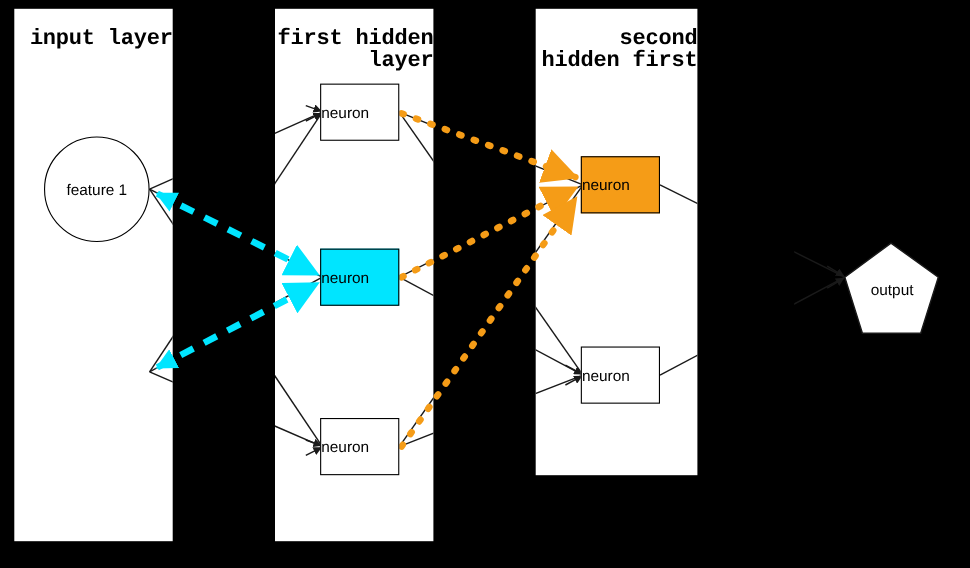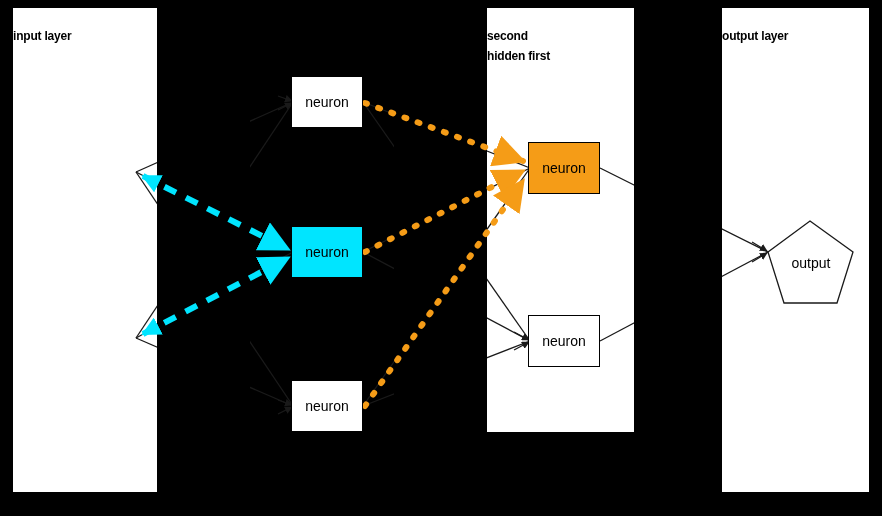--- a/index.html
+++ b/index.html
@@ -18,43 +18,43 @@
   .layer-panel {
     position: absolute;
     background: #ffffff;
     overflow: hidden;
   }
   .layer-title {
     position: absolute;
     left: 0;
     right: 0;
     top: 18px;
-    text-align: left;
-    font-family: Liberation Sans, sans-serif;
-    font-size: 12px;
+    text-align: right;
+    font-family: Liberation Mono, monospace;
+    font-size: 20px;
     font-weight: bold;
     color: #000000;
     line-height: 20px;
     letter-spacing: -0.2px;
   }
   .svg-layer {
     position: absolute;
     left: 0;
     top: 0;
     width: 882px;
     height: 516px;
     pointer-events: none;
   }
   .neuron-box {
     position: absolute;
     border: 1.5px solid #000000;
     box-sizing: border-box;
     display: flex;
     align-items: center;
-    justify-content: center;
+    justify-content: flex-start;
     font-family: "Liberation Sans", sans-serif;
     font-size: 14px;
     color: #000000;
     background: #ffffff;
   }
   .feature-circle {
     position: absolute;
     border: 1.3px solid #000000;
     border-radius: 50%;
     box-sizing: border-box;
@@ -82,31 +82,34 @@
 </style>
 </head>
 <body>
 
 <div id="stage">
 
   <div class="layer-panel" style="left:13px; top:8px; width:144px; height:484px;">
     <div class="layer-title">input layer</div>
   </div>
 
+  <div class="layer-panel" style="left:250px; top:8px; width:144px; height:484px;">
+    <div class="layer-title">
+      <span>first hidden</span><br>
+      <span>layer</span>
+    </div>
+  </div>
 
   <div class="layer-panel" style="left:487px; top:8px; width:147px; height:424px;">
     <div class="layer-title">
       <span>second</span><br>
       <span>hidden first</span>
     </div>
   </div>
 
-  <div class="layer-panel" style="left:722px; top:8px; width:147px; height:484px;">
-    <div class="layer-title">output layer</div>
-  </div>
 
   <svg class="svg-layer" viewBox="0 0 882 516" xmlns="http://www.w3.org/2000/svg">
     <defs>
       <marker id="arrow-black" viewBox="0 0 10 10" refX="9" refY="5" markerWidth="6" markerHeight="6" orient="auto-start-reverse">
         <path d="M 0 0 L 10 5 L 0 10 z" fill="#1a1a1a"></path>
       </marker>
       <marker id="arrow-cyan" viewBox="0 0 10 10" refX="9" refY="5" markerWidth="5.2" markerHeight="5.2" orient="auto-start-reverse">
         <path d="M 0 0 L 10 5 L 0 10 z" fill="#00e5ff"></path>
       </marker>
       <marker id="arrow-cyan-small" viewBox="0 0 10 10" refX="9" refY="5" markerWidth="3.2" markerHeight="3.2" orient="auto-start-reverse">
@@ -162,20 +165,23 @@
 
     <g stroke="#f59c17" stroke-width="6" fill="none" stroke-dasharray="2 12" stroke-linecap="round">
       <line x1="365" y1="103" x2="523" y2="161" marker-end="url(#arrow-orange)"></line>
       <line x1="365" y1="252" x2="523" y2="171" marker-end="url(#arrow-orange)"></line>
       <line x1="365" y1="406" x2="523" y2="181" marker-end="url(#arrow-orange)"></line>
     </g>
 
     <polygon points="810,221 853,252 837,303 784,303 768,252" fill="#ffffff" stroke="#1a1a1a" stroke-width="1.3"></polygon>
   </svg>
 
+  <div class="feature-circle" style="left:40px; top:124px; width:96px; height:96px;">
+    <span>feature 1</span>
+  </div>
 
   <div class="neuron-box" style="left:291px; top:76px; width:72px; height:52px; background:#ffffff;">
     <span>neuron</span>
   </div>
   <div class="neuron-box" style="left:291px; top:226px; width:72px; height:52px; background:#00e5ff;">
     <span>neuron</span>
   </div>
   <div class="neuron-box" style="left:291px; top:380px; width:72px; height:52px; background:#ffffff;">
     <span>neuron</span>
   </div>

